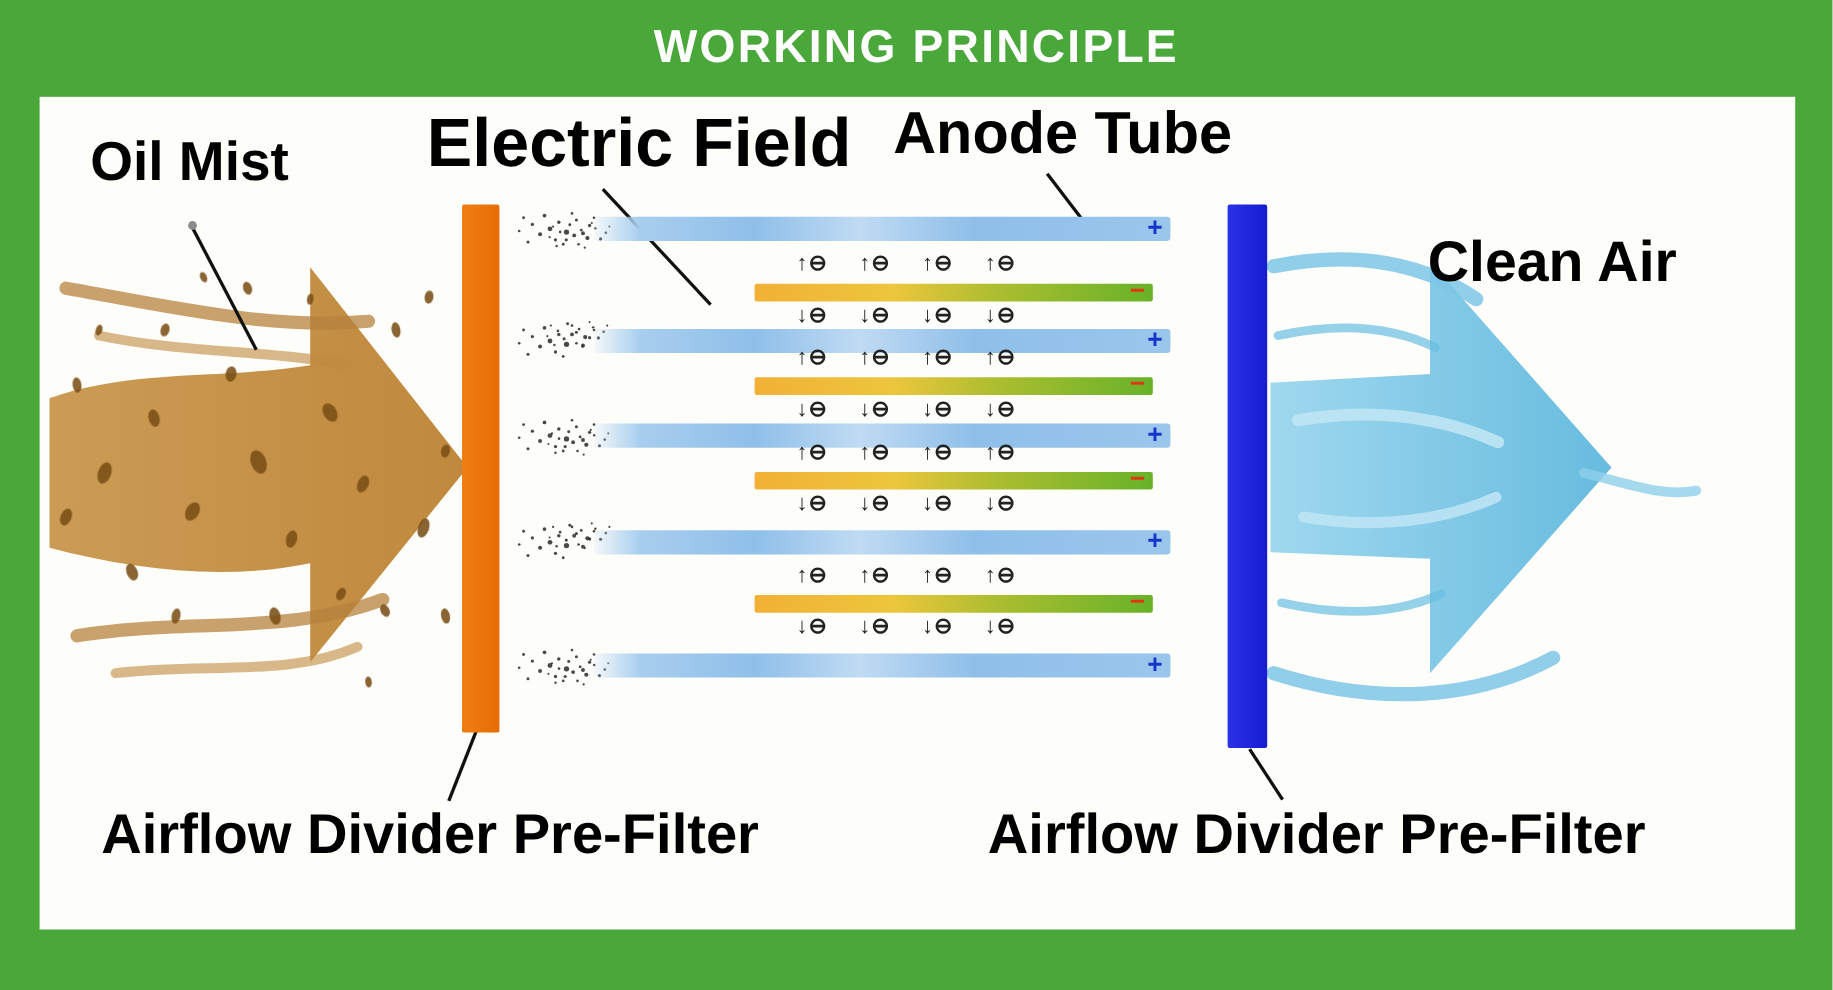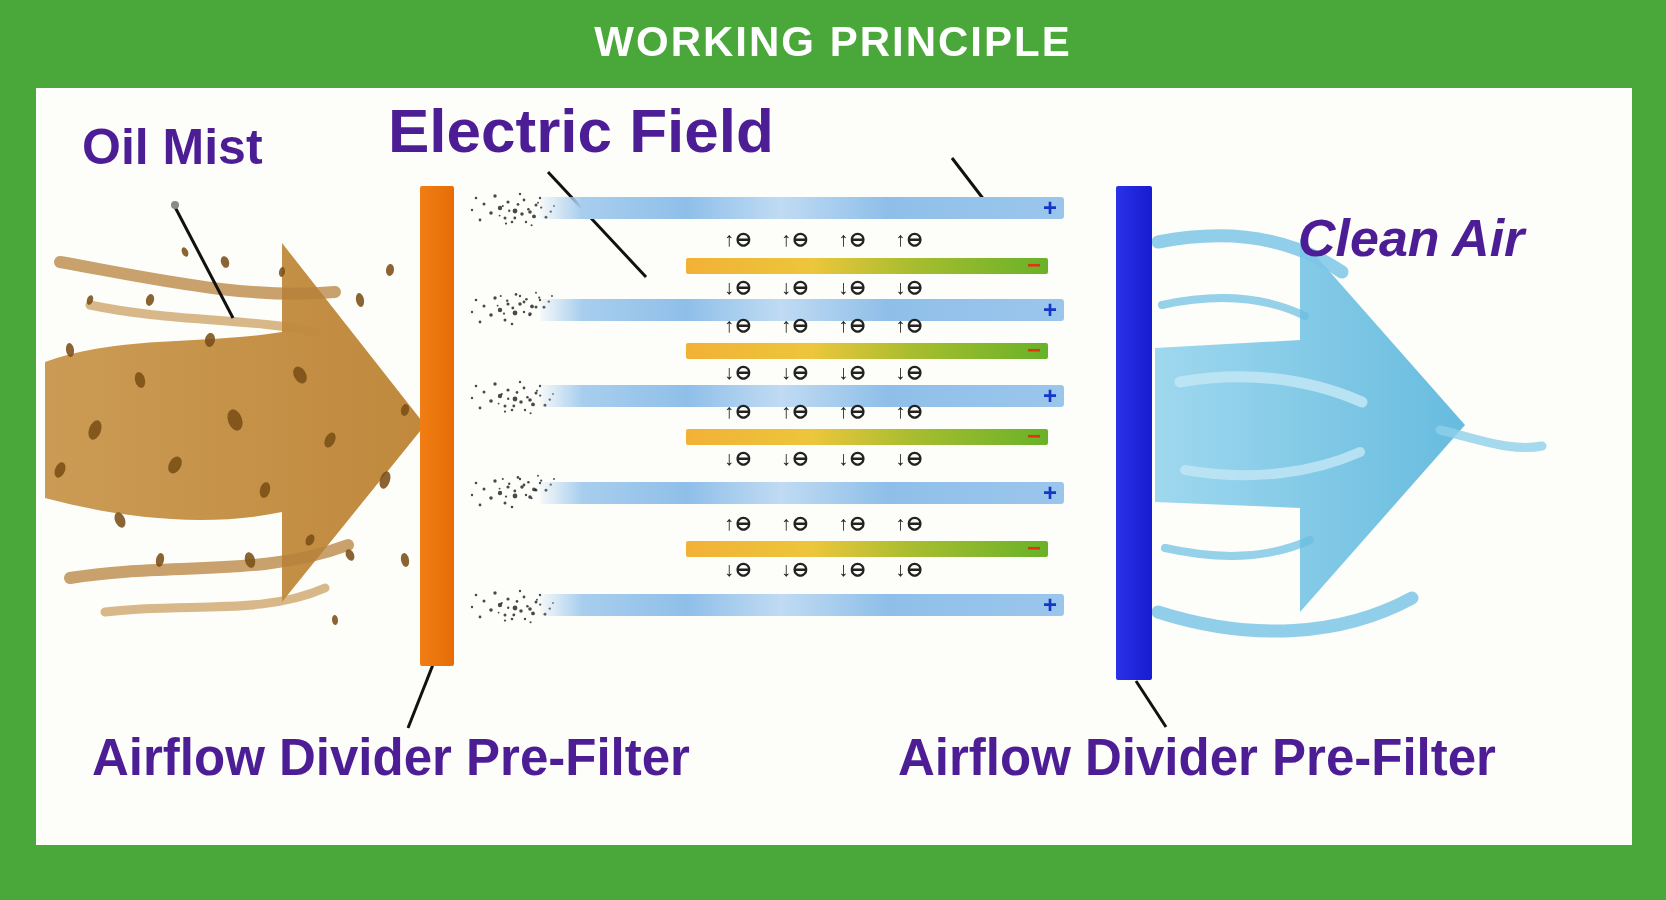--- a/index.html
+++ b/index.html
@@ -10,27 +10,27 @@
   }
   .panel{
     position:absolute;left:36px;top:88px;width:1596px;height:757px;
     background:#fdfdfa;
   }
   .title{
     position:absolute;top:18px;left:0;width:100%;text-align:center;
     color:#ffffff;font-size:42px;font-weight:800;letter-spacing:2px;
   }
   .lbl{
-    position:absolute;color:#4c1d95;font-weight:700;line-height:1;
+    position:absolute;color:#000000;font-weight:700;line-height:1;
     white-space:nowrap;
   }
   #lbl-oil{left:82px;top:122px;font-size:50px;}
   #lbl-field{left:388px;top:100px;font-size:62px;}
   #lbl-anode{left:812px;top:94px;font-size:54px;}
-  #lbl-clean{left:1298px;top:212px;font-size:52px;font-style:italic;}
+  #lbl-clean{left:1298px;top:212px;font-size:52px;}
   #lbl-pre-left{left:92px;top:732px;font-size:51px;}
   #lbl-pre-right{left:898px;top:732px;font-size:51px;}
 
   .bar{position:absolute;border-radius:2px;}
   #bar-orange{left:420px;top:186px;width:34px;height:480px;background:linear-gradient(90deg,#f07e15,#e76c05);}
   #bar-blue{left:1116px;top:186px;width:36px;height:494px;background:linear-gradient(90deg,#2a31e8,#171ccf);}
 
   .tube{
     position:absolute;left:540px;width:524px;height:22px;border-radius:3px;
     background:linear-gradient(90deg, rgba(160,200,238,0.08) 0%, #a8ceee 8%, #8fbfe9 28%, #c0dbf3 46%, #8fbfe9 66%, #9bc6ec 100%);
@@ -241,17 +241,18 @@
   </div>
   <div class="ion-row" style="top:559px">
     <span>↓⊖ </span>
       <span>↓⊖ </span>
       <span>↓⊖ </span>
       <span>↓⊖ </span>
   </div>
 
   <div class="lbl" id="lbl-oil">Oil Mist</div>
   <div class="lbl" id="lbl-field">Electric Field</div>
+  <div class="lbl" id="lbl-anode">Anode Tube</div>
   <div class="lbl" id="lbl-clean">Clean Air</div>
   <div class="lbl" id="lbl-pre-left">Airflow Divider Pre-Filter</div>
   <div class="lbl" id="lbl-pre-right">Airflow Divider Pre-Filter</div>
 
 </div>
 
 </body></html>

